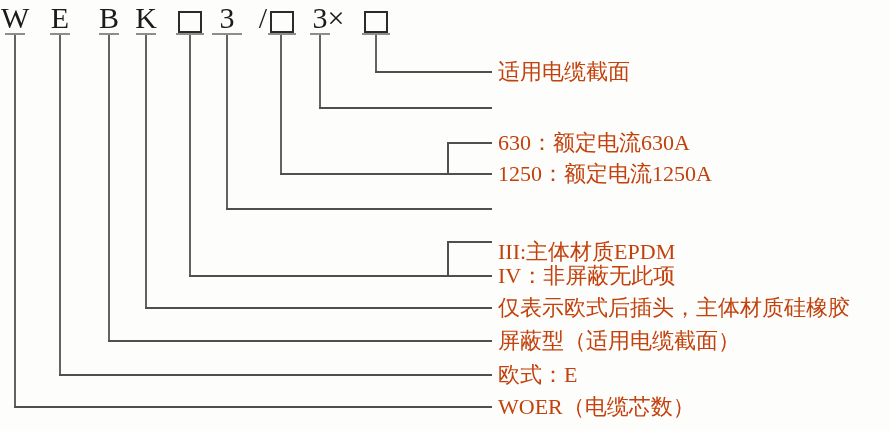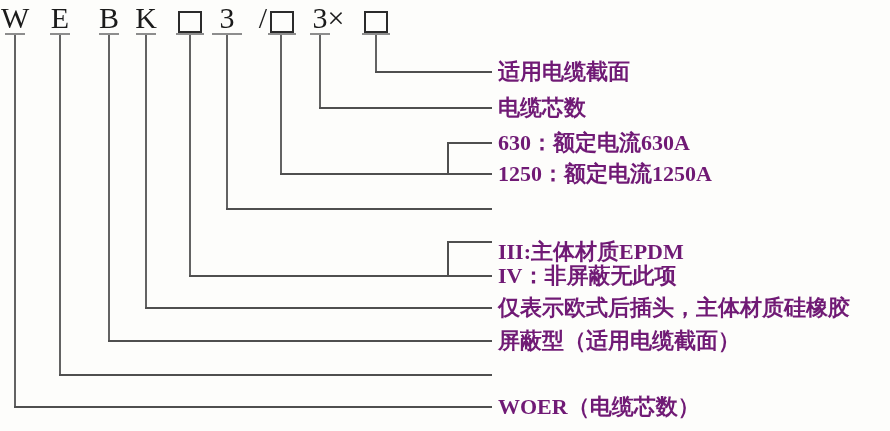--- a/index.html
+++ b/index.html
@@ -42,23 +42,22 @@
   }
   
   .bv{
     position:absolute;left:447px;width:2px;
     background:#4f4f4f;
   }
   
   .lbl{
     position:absolute;left:498px;
     font-size:22px;line-height:24px;
-    color:#701a75;
+    color:#c2410c;
     white-space:nowrap;
-    font-weight:bold;
   }
 </style>
 </head>
 <body>
 
 <div class="stage">
 
   <span class="sym" style="left:1px;width:28px">W</span>
   <span class="sym" style="left:46px;width:28px">E</span>
   <span class="sym" style="left:95px;width:28px">B</span>
@@ -105,22 +104,22 @@
   <div class="hl" style="top:275px;left:189px;width:303px"></div>
   <div class="hl" style="top:307px;left:145px;width:347px"></div>
   <div class="hl" style="top:340px;left:108px;width:384px"></div>
   <div class="hl" style="top:374px;left:59px;width:433px"></div>
   <div class="hl" style="top:406px;left:14px;width:478px"></div>
 
   <div class="bv" style="top:142px;height:33px"></div>
   <div class="bv" style="top:241px;height:36px"></div>
 
   <div class="lbl" style="top:60px">适用电缆截面</div>
-  <div class="lbl" style="top:96px">电缆芯数</div>
   <div class="lbl" style="top:131px">630：额定电流630A</div>
   <div class="lbl" style="top:162px">1250：额定电流1250A</div>
   <div class="lbl" style="top:240px">III:主体材质EPDM</div>
   <div class="lbl" style="top:264px">IV：非屏蔽无此项</div>
   <div class="lbl" style="top:296px">仅表示欧式后插头，主体材质硅橡胶</div>
   <div class="lbl" style="top:329px">屏蔽型（适用电缆截面）</div>
+  <div class="lbl" style="top:363px">欧式：E</div>
   <div class="lbl" style="top:395px">WOER（电缆芯数）</div>
 
 </div>
 
 </body></html>

